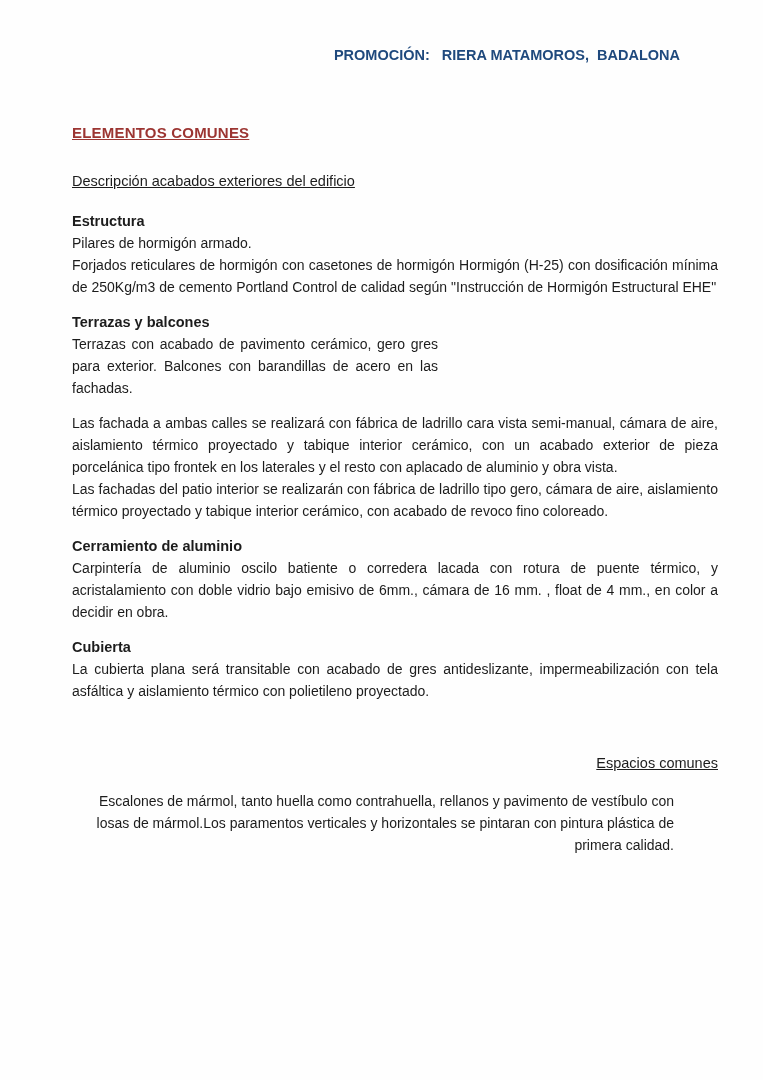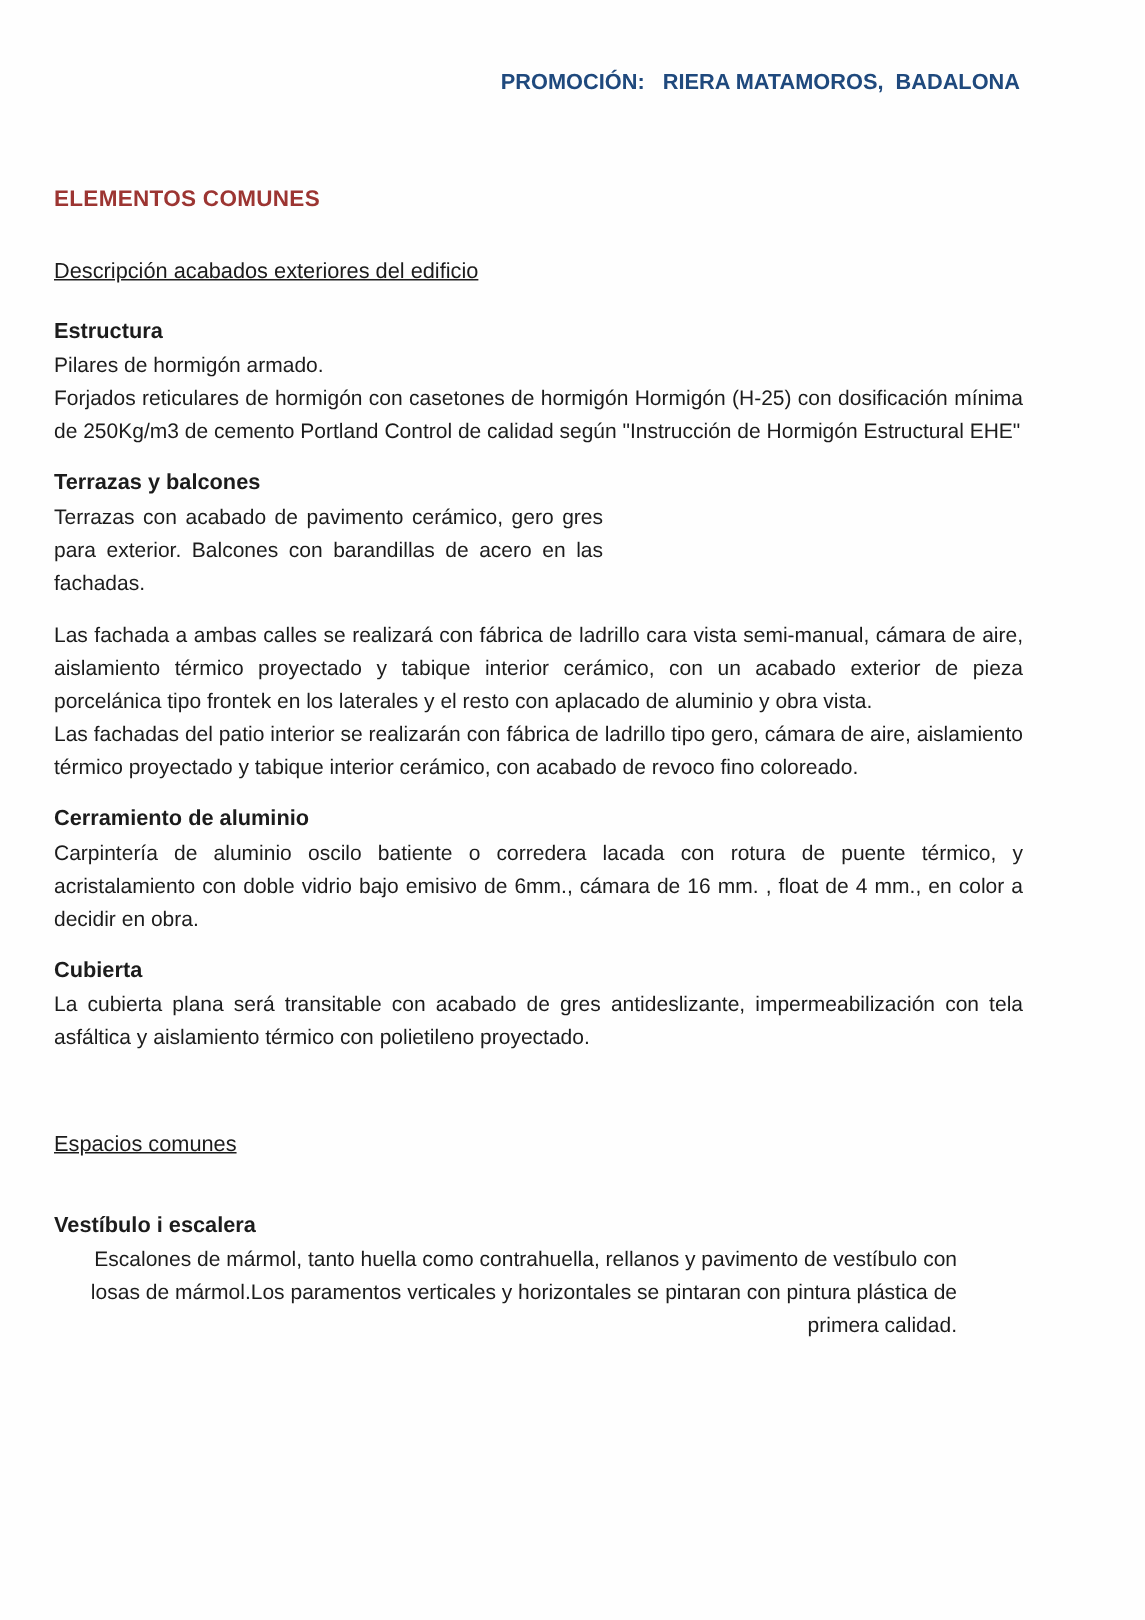--- a/index.html
+++ b/index.html
@@ -9,49 +9,50 @@
     height: 1080px;
     margin: 0 auto;
     font-family: "Liberation Sans", "DejaVu Sans", sans-serif;
     color: #1c1c1c;
     overflow: hidden;
   }
   .page {
     width: 763px;
     height: 1080px;
     background: #fefefe;
-    padding: 44px 45px 0 36px;
+    padding: 44px 45px 0 72px;
   }
   .doc-header {
     text-align: right;
     padding-right: 38px;
     font-size: 14.5px;
     font-weight: bold;
     color: #1f497d;
     white-space: pre;
     line-height: 22px;
     margin-bottom: 56px;
   }
   .main-title {
     font-size: 15px;
     font-weight: bold;
     color: #9c3532;
+    text-decoration: underline;
     line-height: 22px;
     margin-bottom: 26px;
     letter-spacing: 0.2px;
   }
   .subtitle {
     font-size: 14.5px;
     font-weight: normal;
     color: #1c1c1c;
     text-decoration: underline;
     line-height: 22px;
   }
   .subtitle.exterior { margin-bottom: 18px; }
-  .subtitle.common-spaces { margin-top: 50px; margin-bottom: 32px; }
+  .subtitle.common-spaces { margin-top: 50px; margin-bottom: 16px; text-align: right; }
   .section { margin-bottom: 13px; }
   .section-heading {
     font-size: 14.5px;
     font-weight: bold;
     line-height: 22px;
   }
   .para {
     font-size: 14px;
     line-height: 22px;
     text-align: justify;
@@ -96,17 +97,16 @@
   </div>
 
   <div class="section">
     <div class="section-heading">Cubierta</div>
     <div class="para">La cubierta plana será transitable con acabado de gres antideslizante, impermeabilización con tela asfáltica y aislamiento térmico con polietileno  proyectado.</div>
   </div>
 
   <div class="subtitle common-spaces">Espacios comunes</div>
 
   <div class="section">
-    <div class="section-heading">Vestíbulo i escalera</div>
     <div class="para left-narrow">Escalones de mármol, tanto huella como contrahuella, rellanos y pavimento de vestíbulo con losas de mármol.Los paramentos verticales y horizontales se pintaran con pintura plástica de primera calidad.</div>
   </div>
 
 </div>
 
 </body></html>

